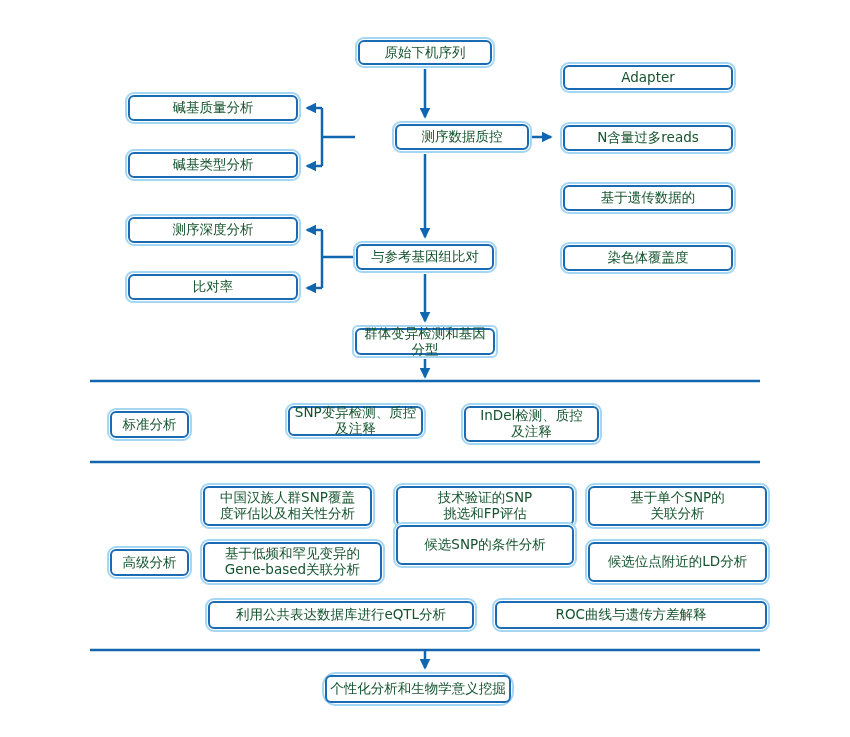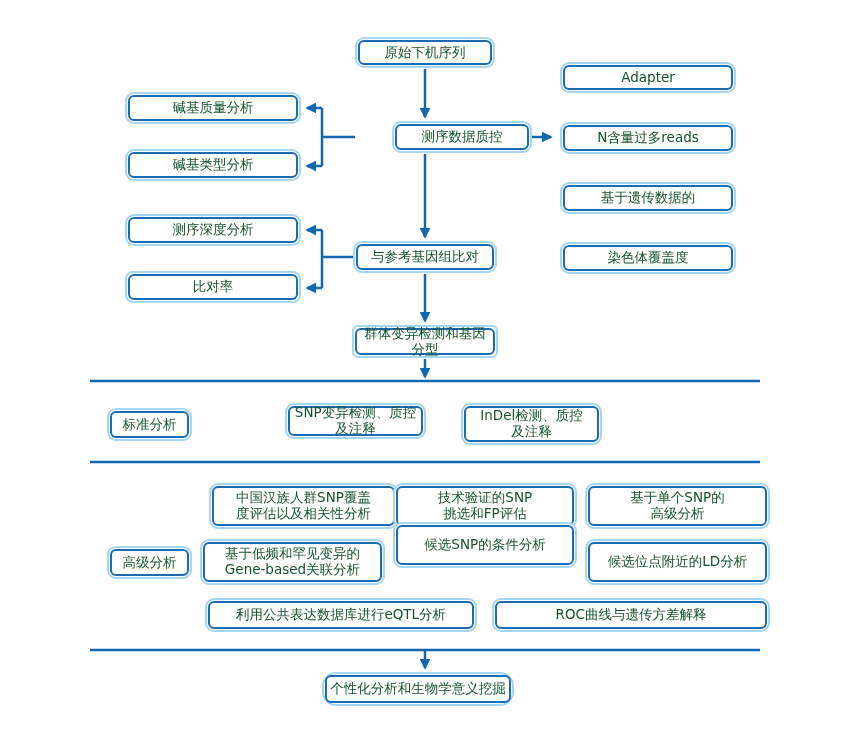--- a/index.html
+++ b/index.html
@@ -31,21 +31,21 @@
   .n-lowqual    { left:560px; top:182px; width:176px; height:32px; }
   .n-depth      { left:125px; top:214px; width:176px; height:32px; }
   .n-align      { left:353px; top:241px; width:144px; height:32px; }
   .n-chromcov   { left:560px; top:242px; width:176px; height:32px; }
   .n-maprate    { left:125px; top:271px; width:176px; height:32px;border-radius:8px; }
   .n-variant    { left:352px; top:325px; width:146px; height:33px;border-radius:6px; }
   .n-stdlabel   { left:107px; top:408px; width:85px;  height:33px; }
   .n-snpdet     { left:285px; top:403px; width:141px; height:36px; }
   .n-indel      { left:437px; top:403px; width:141px; height:42px;margin-left:24px; }
   .n-sampleqc   { left:595px; top:403px; width:141px; height:42px; }
-  .n-hansnp     { left:200px; top:483px; width:189px; height:46px;margin-left:9px; }
+  .n-hansnp     { left:200px; top:483px; width:175px; height:46px; }
   .n-valsnp     { left:393px; top:483px; width:184px; height:46px; }
   .n-singlesnp  { left:585px; top:483px; width:185px; height:46px; }
   .n-advlabel   { left:107px; top:546px; width:85px;  height:33px; }
   .n-genebased  { left:200px; top:539px; width:185px; height:46px; }
   .n-cond       { left:393px; top:522px; width:184px; height:46px; }
   .n-ld         { left:585px; top:539px; width:185px; height:46px; }
   .n-eqtl       { left:205px; top:598px; width:272px; height:34px; }
   .n-roc        { left:492px; top:598px; width:278px; height:34px; }
   .n-personal   { left:322px; top:672px; width:192px; height:34px;border-radius:14px; }
 </style>
@@ -145,21 +145,21 @@
   <div class="node n-hansnp">
     <div class="node-inner">中国汉族人群SNP覆盖
 度评估以及相关性分析</div>
   </div>
   <div class="node n-valsnp">
     <div class="node-inner">技术验证的SNP
 挑选和FP评估</div>
   </div>
   <div class="node n-singlesnp">
     <div class="node-inner">基于单个SNP的
-高级分析</div>
+关联分析</div>
   </div>
   <div class="node n-genebased">
     <div class="node-inner">基于低频和罕见变异的
 Gene-based关联分析</div>
   </div>
   <div class="node n-cond">
     <div class="node-inner">候选SNP的条件分析</div>
   </div>
   <div class="node n-ld">
     <div class="node-inner">候选位点附近的LD分析</div>

